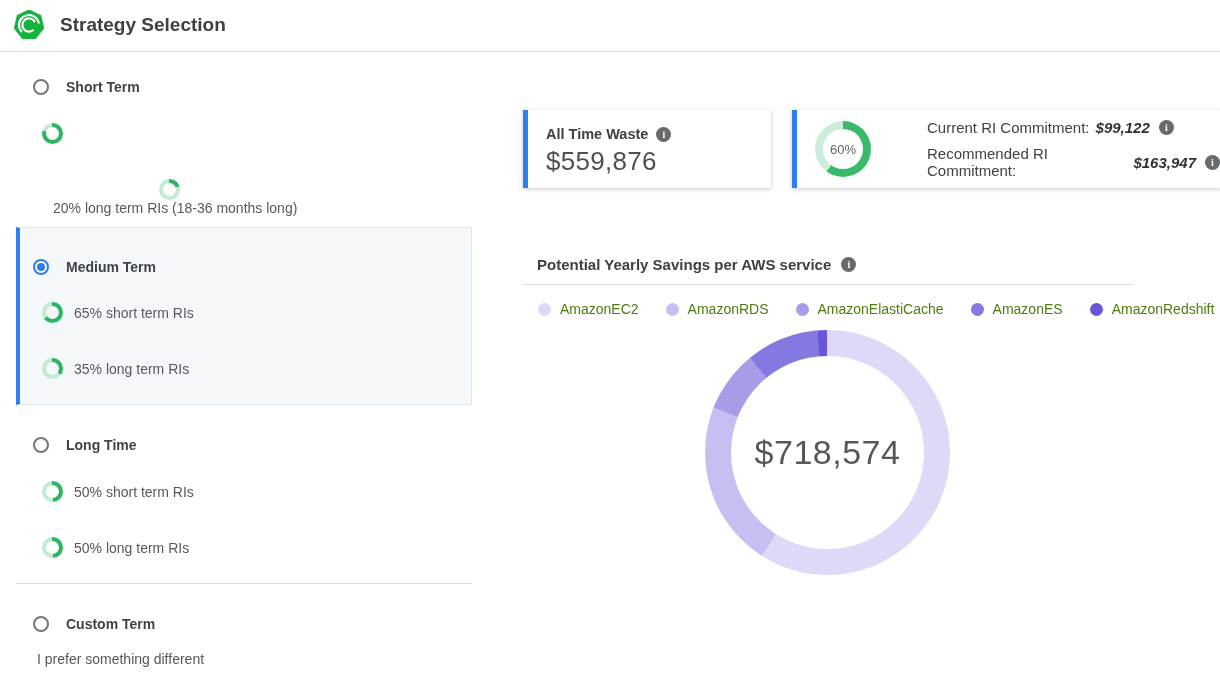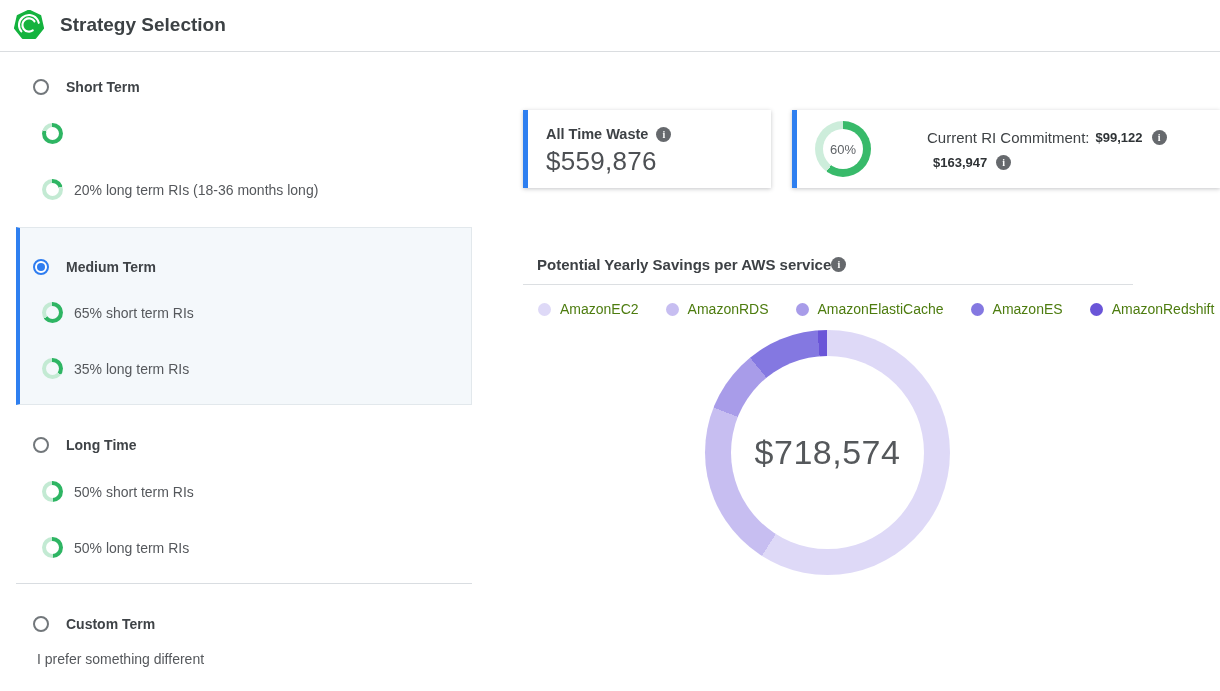--- a/index.html
+++ b/index.html
@@ -37,29 +37,29 @@
   .card1 .card-label { font-size:14.5px; font-weight:700; color:#3d4145; }
   .card1 .card-value { margin-top:4px; font-size:26px; color:#4d5054; letter-spacing:.3px; }
   .card2 { left:792px; width:428px; display:flex; align-items:center; }
   .gauge { width:56px; height:56px; margin-left:18px; border-radius:50%; position:relative; flex:0 0 auto;
            background:conic-gradient(var(--dark) 0 var(--p), var(--light) var(--p) 100%); }
   .gauge::after { content:""; position:absolute; inset:8px; border-radius:50%; background:#fff; }
   .gauge .gauge-label { position:absolute; inset:0; display:flex; align-items:center; justify-content:center;
                         z-index:2; font-size:13px; color:#606468; }
   .card2 .ri-rows { margin-left:56px; display:flex; flex-direction:column; gap:9px; }
   .ri-row { display:flex; align-items:center; font-size:15px; color:#3e4245; }
-  .ri-row b { margin-left:6px; font-size:13px; color:#2f3336; }
+  .ri-row b { margin-left:6px; font-size:15px; color:#2f3336;font-style:italic; }
   .ri-row .info { margin-left:9px; }
 
   .info { width:15px; height:15px; border-radius:50%; background:#66696d; color:#fff;
           display:inline-flex; align-items:center; justify-content:center;
           font-size:10px; font-weight:700; font-family:"Liberation Serif",serif; flex:0 0 auto; cursor:pointer; }
 
   
-  .chart-title-row { position:absolute; left:537px; top:256px; display:flex; align-items:center; gap:0; }
+  .chart-title-row { position:absolute; left:537px; top:256px; display:flex; align-items:center; gap:10px; }
   .chart-title { font-size:15px; font-weight:700; color:#3d4145; }
   .chart-divider { position:absolute; left:523px; top:284px; width:610px; height:1px; background:#dcdfe2; }
   .legend { position:absolute; left:538px; top:301px; display:flex; align-items:center; gap:27px; }
   .legend-item { display:flex; align-items:center; gap:9px; cursor:pointer; }
   .legend-dot { width:13px; height:13px; border-radius:50%; }
   .legend-label { font-size:14px; color:#4d7c0f; }
   .donut { position:absolute; left:705px; top:330px; width:245px; height:245px; border-radius:50%; }
   .donut::after { content:""; position:absolute; inset:26px; border-radius:50%; background:#fff; }
   .donut-center { position:absolute; inset:0; z-index:2; display:flex; align-items:center; justify-content:center;
                   font-size:34px; color:#55585b; letter-spacing:.5px; }
@@ -78,21 +78,21 @@
 
 <div class="medium-box"></div>
 <div id="options-root">
     <div class="opt-header" style="top: 79px;">
       <span class="radio"></span>
       <span class="lbl">Short Term</span>
     </div>
     <div class="opt-item" style="top: 123px;">
       <span class="ring" style="--p: 80%; --dark: #2eb563; --light: #c3ead3;"></span>
     </div>
-    <div class="opt-item" style="top: 179px;">
+    <div class="opt-item" style="top: 179px; flex-direction: column;">
       <span class="ring" style="--p: 20%; --dark: #2eb563; --light: #c3ead3;"></span>
       <span class="lbl">20% long term RIs (18-36 months long)</span>
     </div>
     <div class="opt-header" style="top: 259px;">
       <span class="radio sel"></span>
       <span class="lbl">Medium Term</span>
     </div>
     <div class="opt-item" style="top: 302px;">
       <span class="ring" style="--p: 65%; --dark: #2eb563; --light: #c3ead3; --hole: #f4f8fb;"></span>
       <span class="lbl">65% short term RIs</span>
@@ -133,20 +133,21 @@
   <div class="gauge" id="ri-gauge" style="--p: 60%; --dark: #38ba6a; --light: #cdeddb;">
     <span class="gauge-label">60%</span>
   </div>
   <div class="ri-rows">
     <div class="ri-row">
       <span>Current RI Commitment:</span>
       <b>$99,122</b>
       <span class="info">i</span>
     </div>
     <div class="ri-row">
+      <span>Recommended RI Commitment:</span>
       <b>$163,947</b>
       <span class="info">i</span>
     </div>
   </div>
 </div>
 
 <div class="chart-title-row">
   <span class="chart-title">Potential Yearly Savings per AWS service</span>
   <span class="info">i</span>
 </div>

